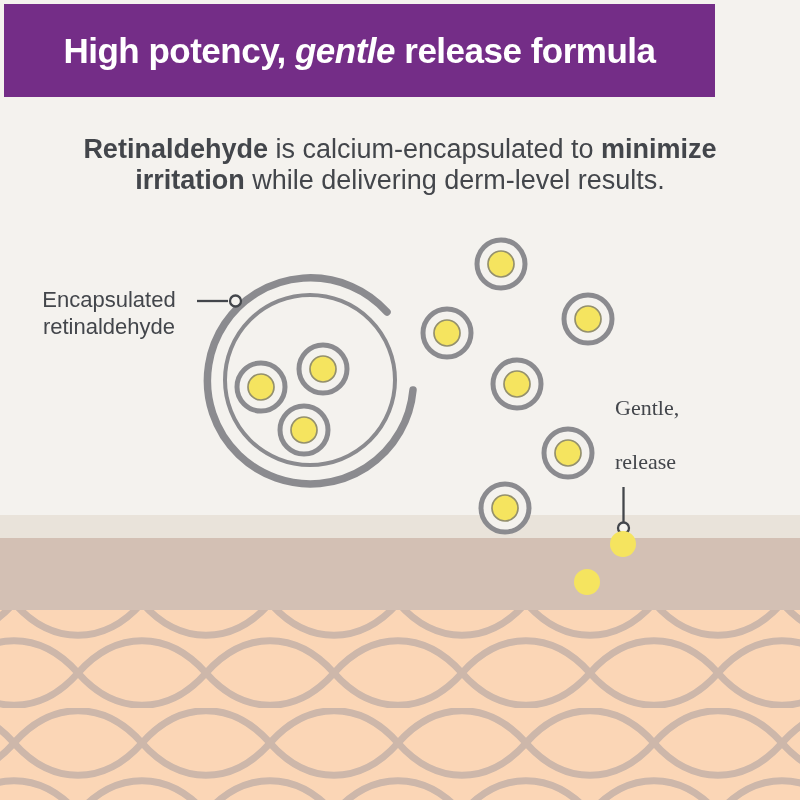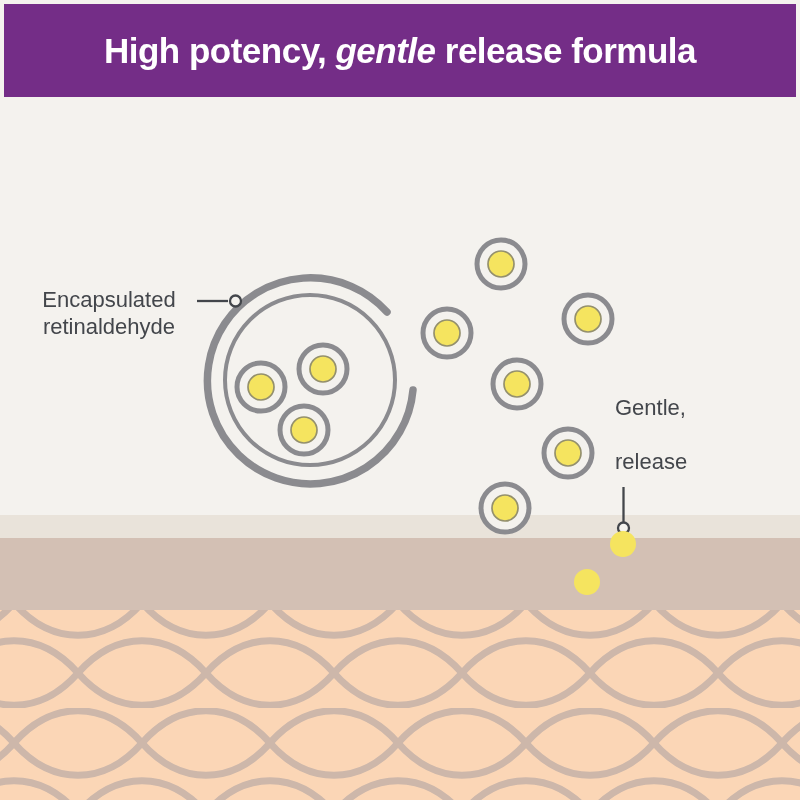--- a/index.html
+++ b/index.html
@@ -1,38 +1,39 @@
 <!DOCTYPE html>
 <html><head>
 <meta charset="utf-8">
 <style>
   html,body{margin:0;padding:0;}
   body{font-family:"Liberation Sans", sans-serif;}
   .canvas{position:relative;width:800px;height:800px;background:#f4f2ee;overflow:hidden;}
-  .banner{position:absolute;left:4px;top:4px;width:792px;height:93px;background:#742d87;
+  .banner{position:absolute;left:4px;top:4px;width:711px;height:93px;background:#742d87;
           display:flex;align-items:center;justify-content:center;}
   .banner h1{margin:0;color:#ffffff;font-size:35px;font-weight:700;letter-spacing:-0.5px;white-space:nowrap;}
   .banner h1 em{font-style:italic;}
   .subtitle{position:absolute;left:40px;top:134px;width:720px;margin:0;text-align:center;
             color:#43464b;font-size:27px;line-height:31px;font-weight:400;}
   .subtitle b{font-weight:700;}
   #art{position:absolute;left:0;top:0;}
   .label{position:absolute;color:#43464b;font-size:22px;line-height:27px;}
   .label-left{left:14px;top:286px;width:190px;text-align:center;}
-  .label-right{left:615px;top:394px;width:180px;text-align:left;}
+  .label-right{left:615px;top:394px;width:180px;text-align:left;font-family:Liberation Serif, serif;}
 </style>
 </head>
 <body>
 
 <div class="canvas">
 
   <div class="banner">
     <h1><span>High potency, </span><em>gentle</em><span> release formula</span></h1>
   </div>
 
+  <p class="subtitle"><b>Retinaldehyde</b><span> is calcium-encapsulated to </span><b>minimize</b><br><b>irritation</b><span> while delivering derm-level results.</span></p>
 
   <svg id="art" width="800" height="800" viewBox="0 0 800 800">
       <rect x="0" y="515" width="800" height="23" fill="#e9e3da"></rect>
       <rect x="0" y="538" width="800" height="72" fill="#d3c0b4"></rect>
       <rect x="0" y="610" width="800" height="190" fill="#fbd6b6"></rect>
       <defs>
         <pattern id="wavepat" patternUnits="userSpaceOnUse" x="14" y="568" width="256" height="140">
           <path d="M0,35 C38,-8 90,-8 128,35 C166,78 218,78 256,35" fill="none" stroke="#cdb7aa" stroke-width="7"></path>
           <path d="M0,35 C38,78 90,78 128,35 C166,-8 218,-8 256,35" fill="none" stroke="#cdb7aa" stroke-width="7"></path>
           <path d="M-64,105 C-26,62 26,62 64,105 C102,148 154,148 192,105 C230,62 282,62 320,105" fill="none" stroke="#cdb7aa" stroke-width="7"></path>

